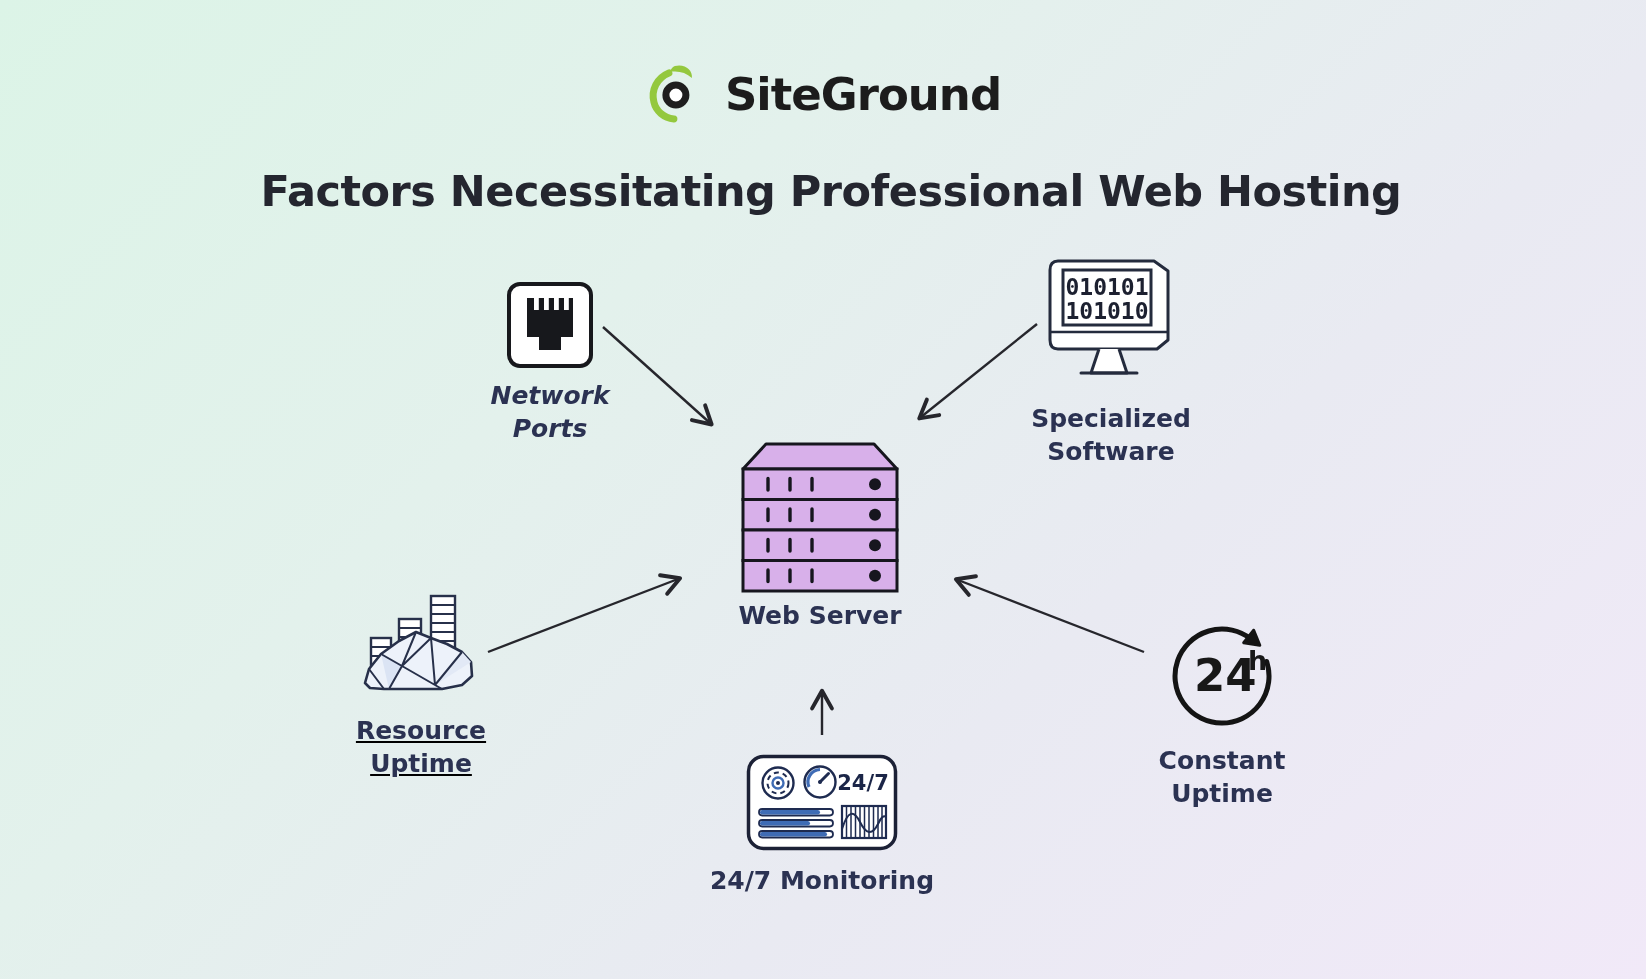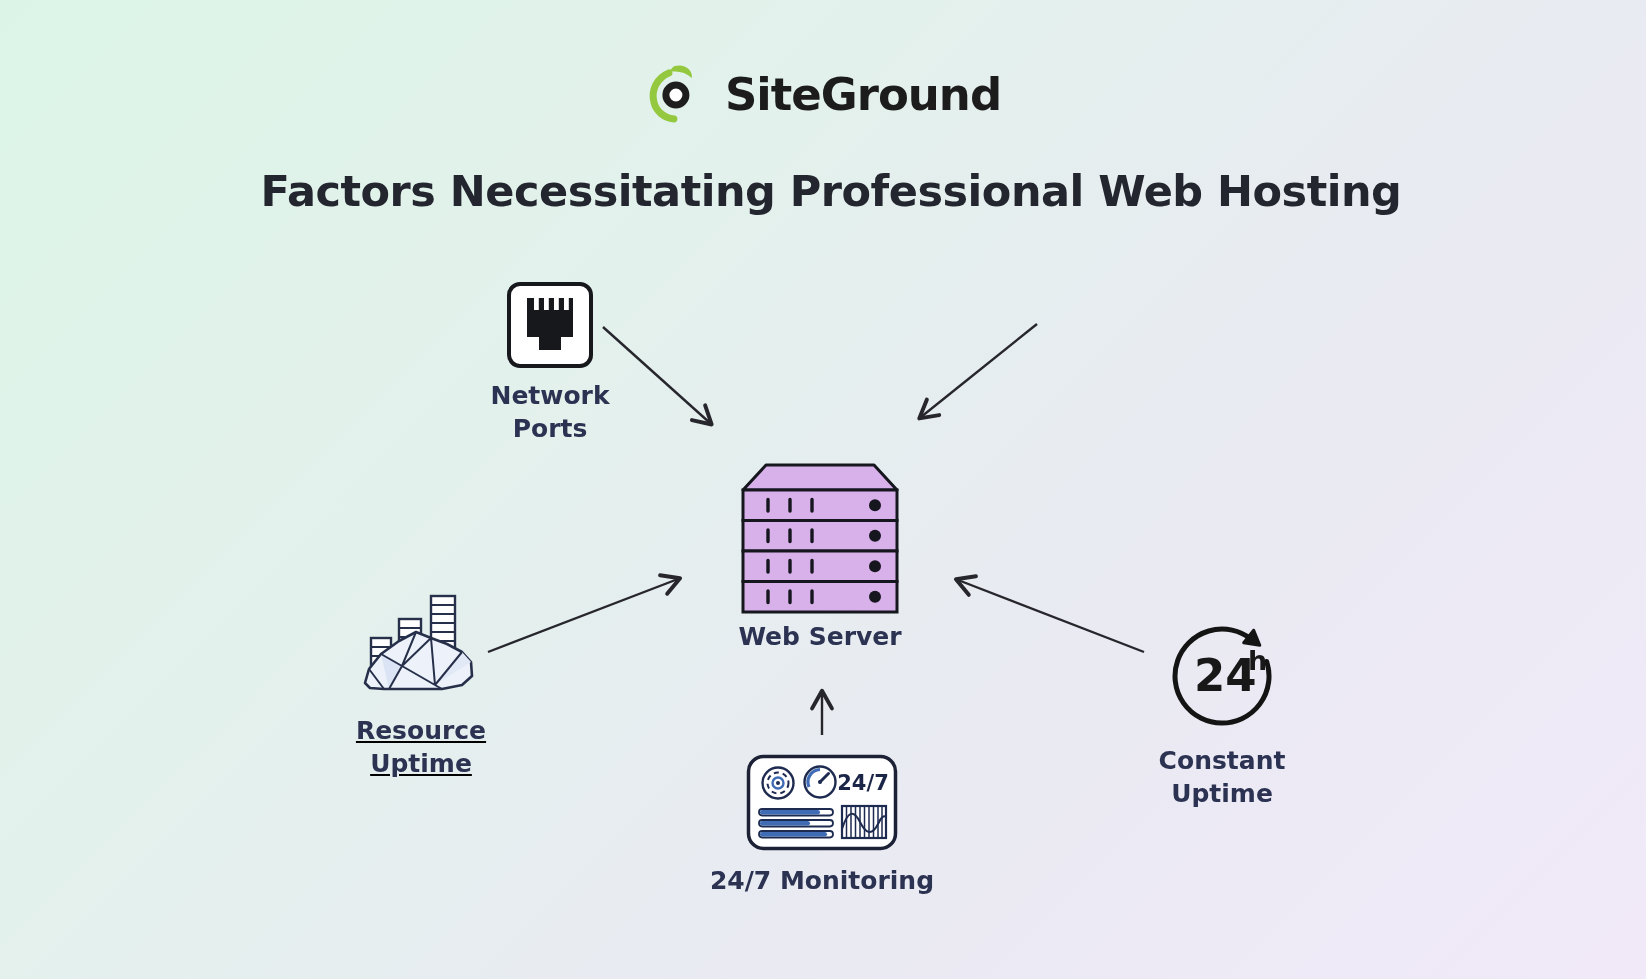--- a/index.html
+++ b/index.html
@@ -23,25 +23,25 @@
     letter-spacing:-0.5px;margin:8px;
   }
   .factor{
     position:absolute;display:flex;flex-direction:column;align-items:center;
   }
   .factor-label{
     text-align:center;font-weight:bold;color:#2b3252;
     font-size:25px;line-height:1.32;
   }
   .factor-label span{display:block;}
-  .f-network{left:450px;top:281px;width:200px;}
+  .f-network{left:450px;top:281px;width:200px;font-style:italic;}
   .f-network .factor-label{margin-top:10px;}
   .f-software{left:981px;top:256px;width:260px;}
   .f-software .factor-label{margin-top:13px;}
-  .f-server{left:690px;top:462px;width:260px;}
+  .f-server{left:690px;top:441px;width:260px;}
   .f-server .factor-label{margin-top:5px;}
   .f-resource{left:296px;top:586px;width:250px;text-decoration:underline;}
   .f-resource .factor-label{margin-top:16px;}
   .f-uptime{left:1097px;top:612px;width:250px;}
   .f-uptime .factor-label{margin-top:16px;}
   .f-monitoring{left:692px;top:754px;width:260px;justify-content:flex-end;}
   .f-monitoring .factor-label{margin-top:13px;}
   .arrows{position:absolute;top:0;left:0;pointer-events:none;}
 </style>
 </head>
@@ -83,20 +83,35 @@
       <rect x="38" y="17" width="4.8" height="12" fill="#ffffff"></rect>
       <rect x="48" y="17" width="4.8" height="12" fill="#ffffff"></rect>
       <rect x="58" y="17" width="4.8" height="12" fill="#ffffff"></rect>
     </svg>
     <div class="factor-label">
       <span>Network</span>
       <span>Ports</span>
     </div>
   </div>
 
+  <div class="factor f-software">
+    <svg width="140" height="133" viewBox="0 0 140 133">
+      <path d="M 17,5 H 113 L 127,15 V 84 L 116,93 H 17 Q 9,93 9,84 V 14 Q 9,5 17,5 Z" fill="#ffffff" stroke="#242b3d" stroke-width="3" stroke-linejoin="round"></path>
+      <path d="M 9,76 H 127" stroke="#242b3d" stroke-width="2.6"></path>
+      <rect x="22" y="14" width="88" height="55" fill="#ffffff" stroke="#242b3d" stroke-width="3"></rect>
+      <text x="66" y="39" text-anchor="middle" font-family="DejaVu Sans Mono, monospace" font-size="23" font-weight="bold" fill="#1c2030">010101</text>
+      <text x="66" y="63" text-anchor="middle" font-family="DejaVu Sans Mono, monospace" font-size="23" font-weight="bold" fill="#1c2030">101010</text>
+      <path d="M 58,93 L 50,117 H 86 L 78,93" fill="#ffffff" stroke="#242b3d" stroke-width="3" stroke-linejoin="round"></path>
+      <path d="M 40,117 H 96" stroke="#242b3d" stroke-width="3" stroke-linecap="round"></path>
+    </svg>
+    <div class="factor-label">
+      <span>Specialized</span>
+      <span>Software</span>
+    </div>
+  </div>
 
   <div class="factor f-server">
     <svg width="160" height="153" viewBox="0 0 160 153">
       <polygon points="26,3 134,3 157,28 3,28" fill="#d8b0ea" stroke="#16161e" stroke-width="3" stroke-linejoin="round"></polygon>
       <g fill="#d8b0ea" stroke="#16161e" stroke-width="3">
         <rect x="3" y="28" width="154" height="30.5"></rect>
         <rect x="3" y="58.5" width="154" height="30.5"></rect>
         <rect x="3" y="89" width="154" height="30.5"></rect>
         <rect x="3" y="119.5" width="154" height="30.5"></rect>
       </g>

